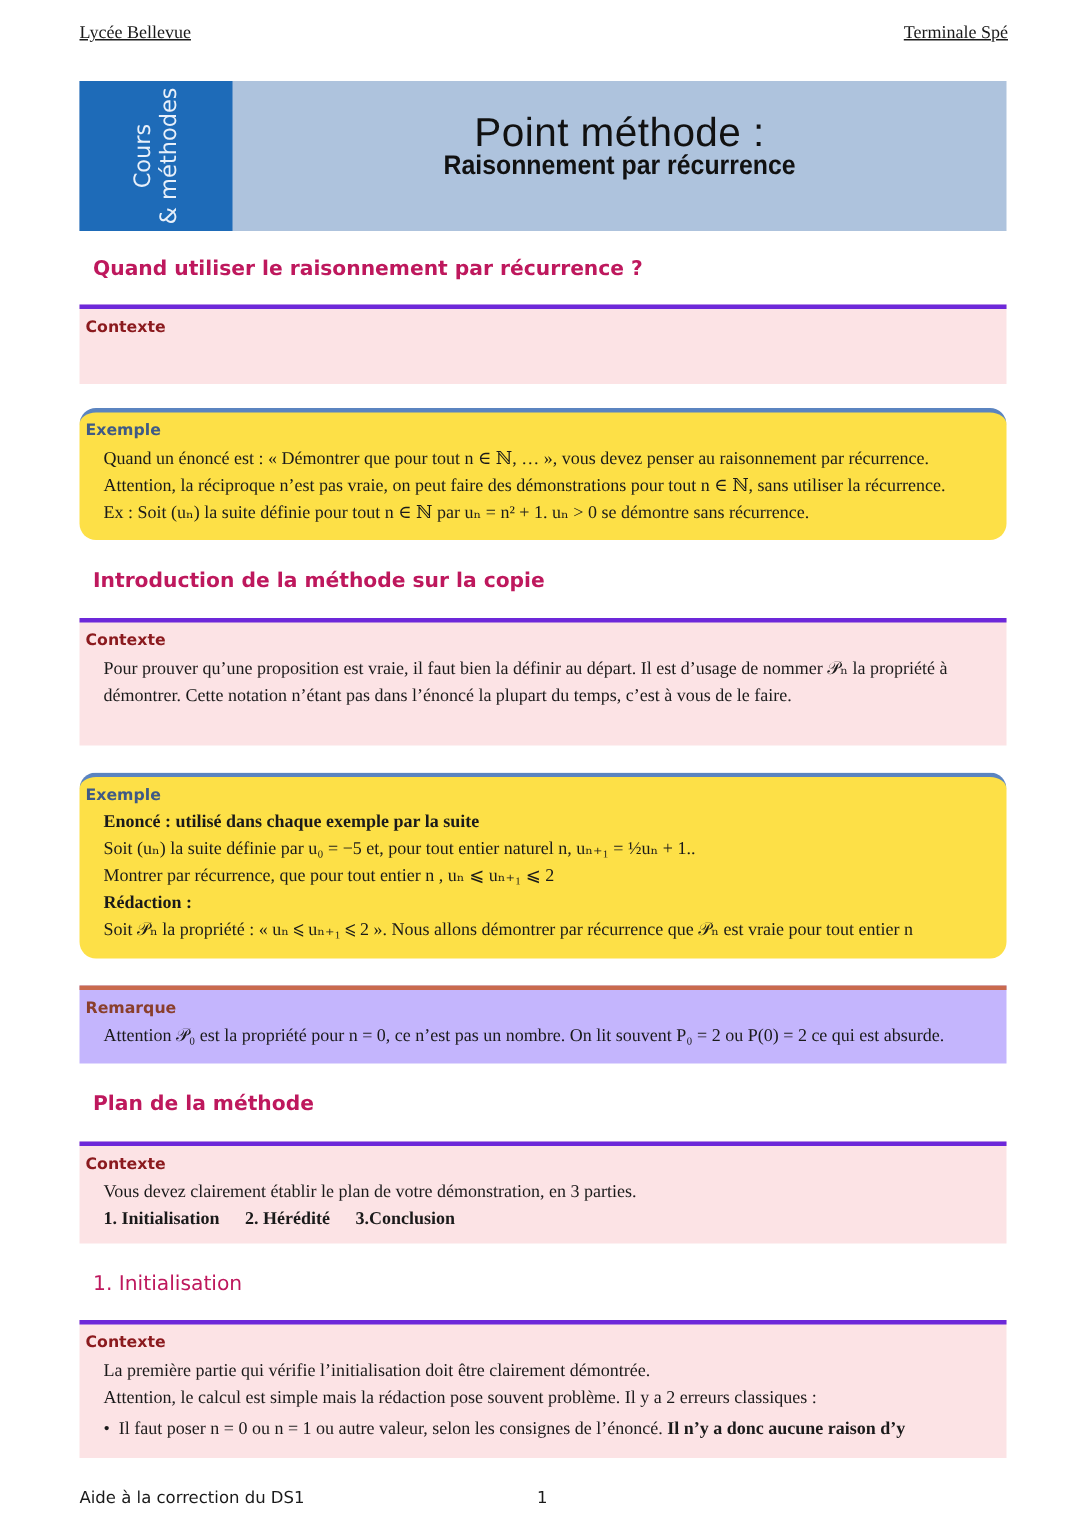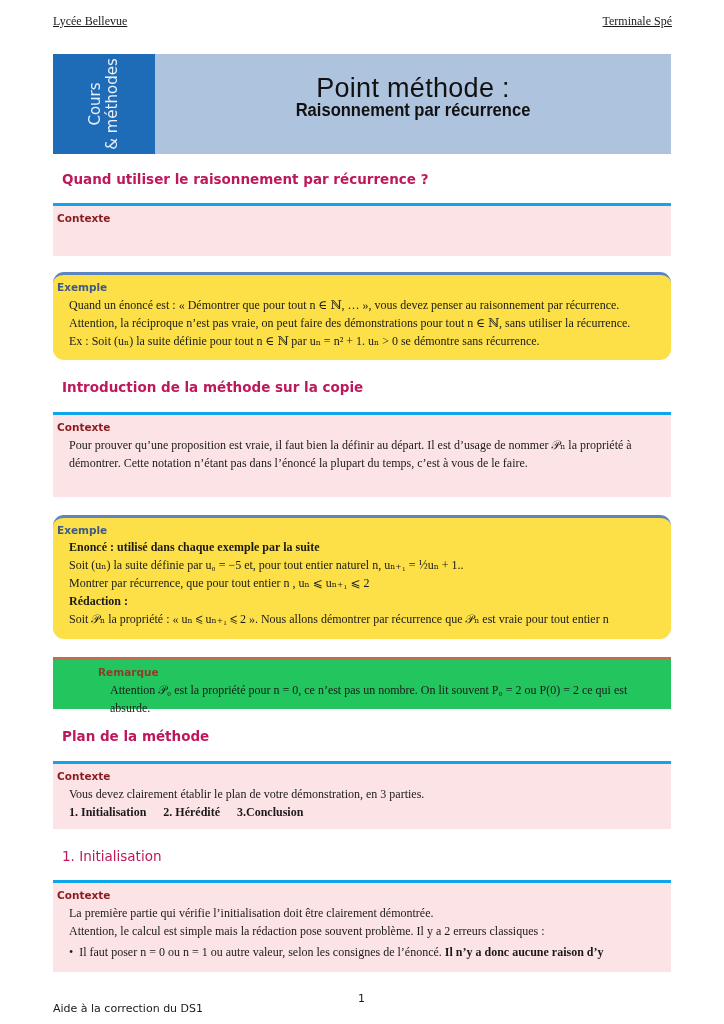--- a/index.html
+++ b/index.html
@@ -14,34 +14,34 @@
   .banner .side .rot { position: absolute; left: 51px; top: 50px; transform: translate(-50%,-50%) rotate(-90deg);
         color: #e8f0fa; font-family: "DejaVu Sans", sans-serif; font-size: 15px; line-height: 17px; text-align: center; white-space: nowrap; }
   .banner .title { position: absolute; left: 102px; right: 0; top: 20px; text-align: center;
         font-family: "Liberation Sans", sans-serif; }
   .banner .title .t1 { font-size: 27px; font-weight: normal; color: #111; line-height: 28px; letter-spacing: 0.3px;}
   .banner .title .t2 { font-size: 18px; color: #111; line-height: 20px; margin-top: -2px; font-weight: bold; transform: scaleX(0.92); }
 
   .section { position: absolute; left: 62px; font-family: "DejaVu Sans", sans-serif; font-weight: bold; font-size: 13.5px; color: #be185d; }
 
   .box { position: absolute; left: 53px; width: 618px; box-sizing: border-box; }
-  .box.ctx { background: #fce3e5; border-top: 3px solid #0ea5e9; }
+  .box.ctx { background: #fce3e5; border-top: 3px solid #6d28d9; }
   .box.ex { background: #fde047; border-top: 3px solid #5b84c0; border-radius: 11px; }
-  .box.rem { background: #22c55e; border-top: 3px solid #c96a4e; padding-left: 41px; }
+  .box.rem { background: #c4b5fd; border-top: 3px solid #c96a4e; }
   .box .lbl { font-family: "DejaVu Sans", sans-serif; font-weight: bold; font-size: 10.5px; margin: 6px 0 0 4px; }
   .box.ctx .lbl { color: #8b1a1e; }
   .box.ex .lbl { color: #3f5a86; }
   .box.rem .lbl { color: #8a3f2c; }
   .box .body { padding: 3px 8px 0 16px; font-size: 12px; line-height: 18px; }
   .b { font-weight: bold; }
   .m { font-style: italic; }
   .plan span { margin-right: 14px; font-weight: bold; }
 
   .footer { position: absolute; top: 992px; font-family: "DejaVu Sans", sans-serif; font-size: 11px; }
-  .footer.left { left: 53px; margin-top: 10px; }
+  .footer.left { left: 53px; }
   .footer.mid { left: 358px; }
 </style>
 </head>
 <body>
 
 <div class="hdr left">Lycée Bellevue</div>
 <div class="hdr right">Terminale Spé</div>
 
 <div class="banner">
   <div class="side">

